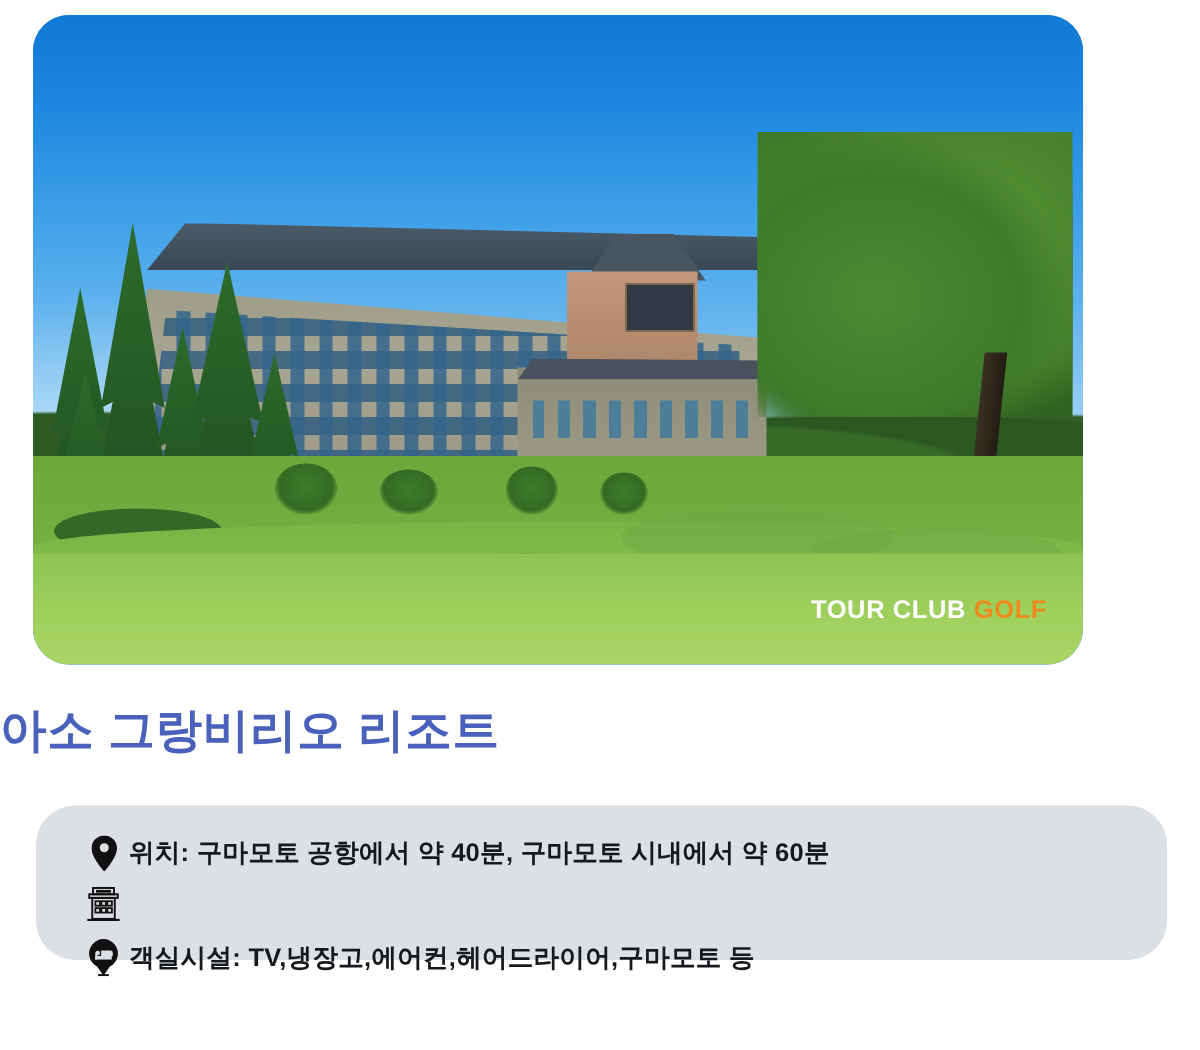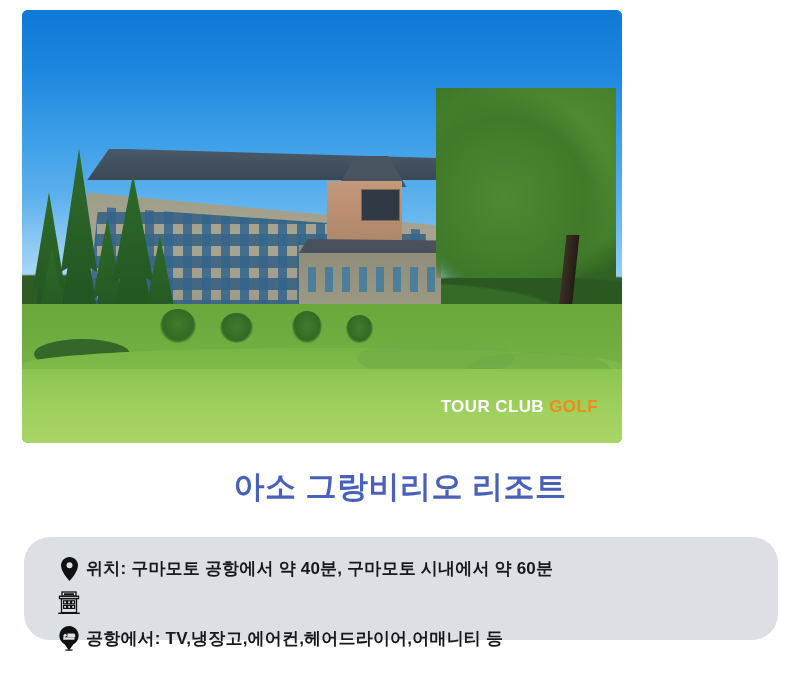--- a/index.html
+++ b/index.html
@@ -13,23 +13,23 @@
     font-family: "Liberation Sans", "DejaVu Sans", sans-serif;
     overflow: hidden;
     position: relative;
   }
 
   
   .photo-card {
     position: absolute;
     left: 22px;
     top: 10px;
-    width: 600px;
+    width: 700px;
     height: 433px;
-    border-radius: 6px;
+    border-radius: 24px;
     overflow: hidden;
     background: #1878c8;
     text-decoration: underline;
   }
 
   
   .sky {
     position: absolute;
     left: 0; top: 0;
     width: 100%;
@@ -287,21 +287,20 @@
   }
   .wm-a { color: #ffffff; }
   .wm-b { color: #f08a1c; }
 
   
   .title {
     position: absolute;
     left: 0;
     top: 466px;
     width: 800px;
-    text-align: center;
     font-size: 31px;
     font-weight: 700;
     color: #4961ba;
     letter-spacing: .5px;
   }
 
   
   .info-box {
     position: absolute;
     left: 24px;
@@ -427,16 +426,16 @@
       <svg width="22" height="26" viewBox="0 0 22 26" aria-hidden="true">
         <path d="M11 24.5L6.6 18.2A9.6 9.6 0 1 1 15.4 18.2z" fill="#111"></path>
         <circle cx="11" cy="10.4" r="8.1" fill="#111" stroke="#111" stroke-width="1.4"></circle>
         <rect x="5.5" y="11.3" width="11" height="2.4" fill="#dcdfe4"></rect>
         <path d="M9.4 7.6h6.2a1.6 1.6 0 0 1 1.6 1.6v2.1H9.4z" fill="#dcdfe4"></path>
         <circle cx="7.2" cy="9.3" r="1.5" fill="#dcdfe4"></circle>
         <rect x="5.5" y="9.0" width="1.3" height="4.7" fill="#dcdfe4"></rect>
         <rect x="7.4" y="23.4" width="7.2" height="1.3" fill="#111"></rect>
       </svg>
     </span>
-    <span class="info-text">공항에서: TV,냉장고,에어컨,헤어드라이어,어매니티 등</span>
+    <span class="info-text">객실시설: TV,냉장고,에어컨,헤어드라이어,구마모토 등</span>
   </div>
 
 </div>
 
 </body></html>

